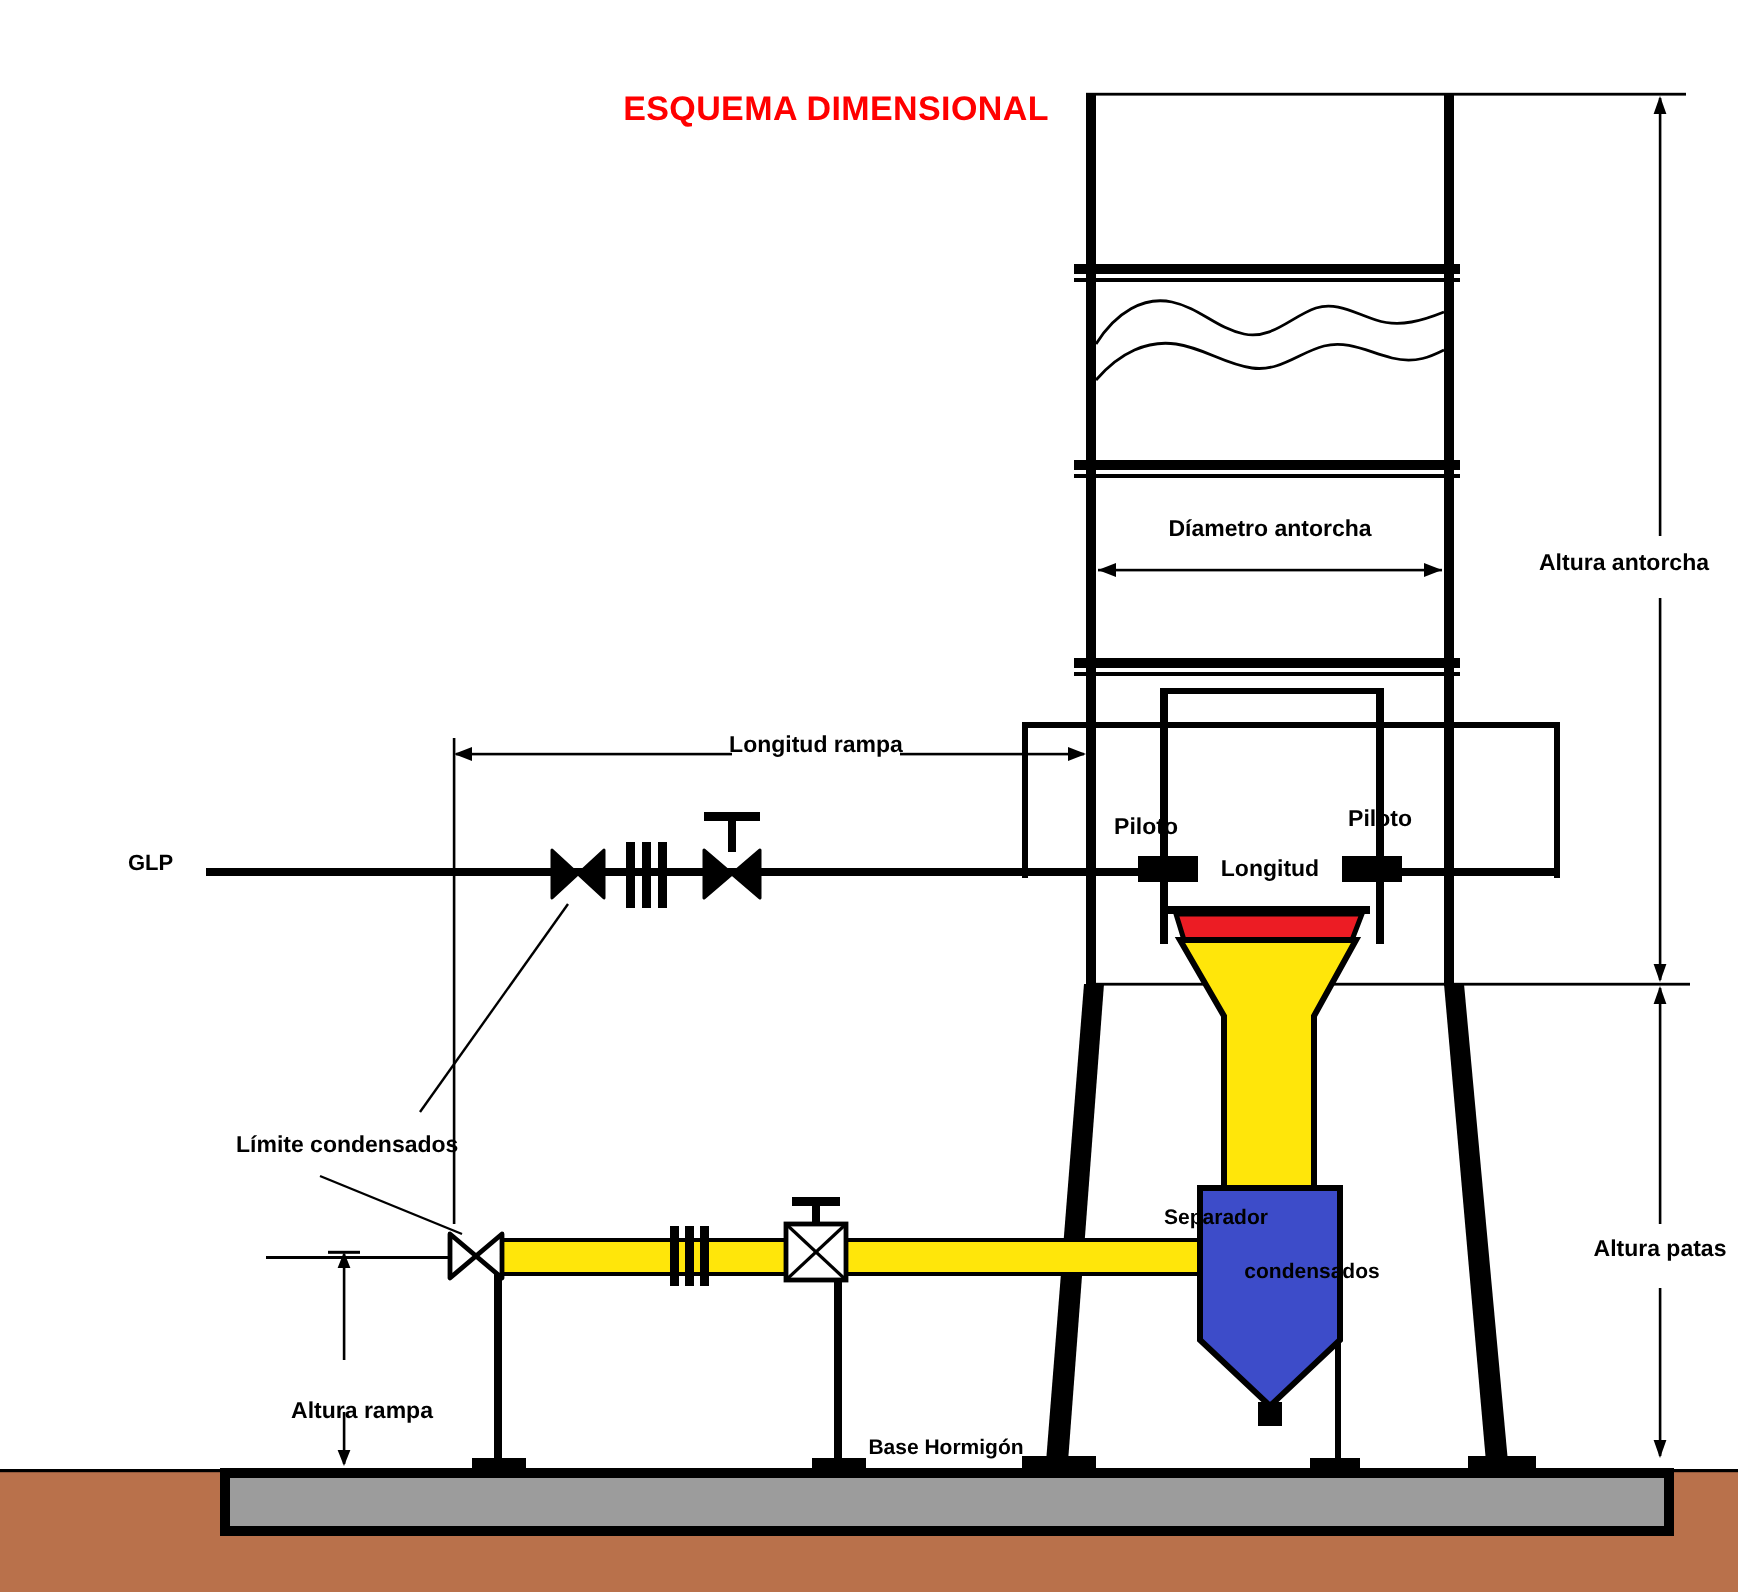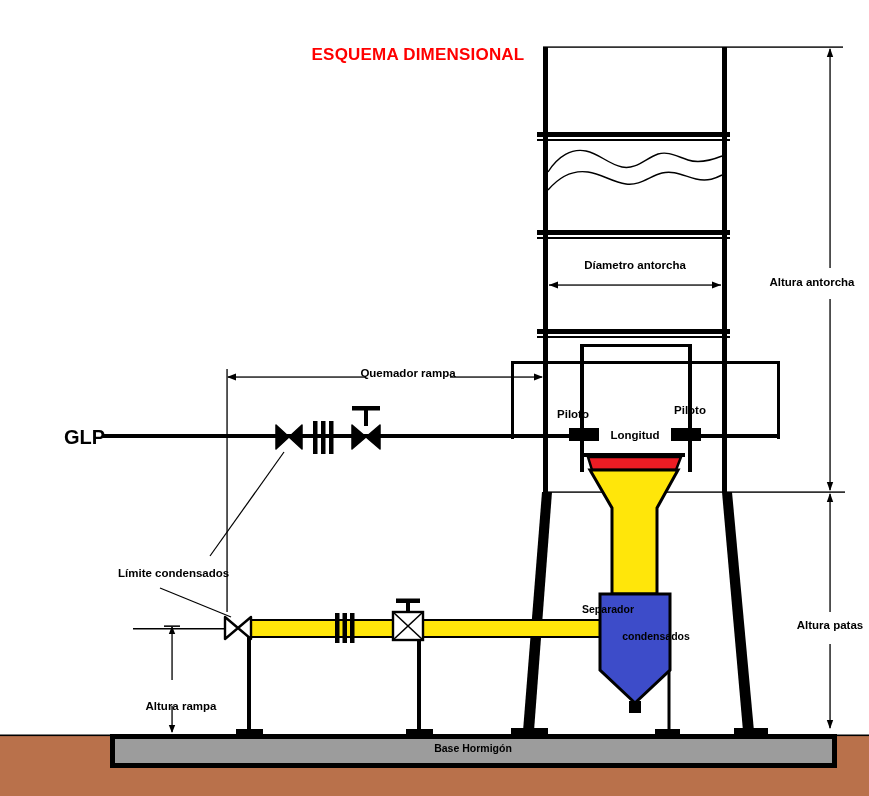--- a/index.html
+++ b/index.html
@@ -16,21 +16,21 @@
     position:relative;width:869px;height:796px;background:#ffffff;
     font-family:"Liberation Sans", sans-serif;overflow:hidden;
   }
   #stage svg{position:absolute;left:0;top:0;}
   .lbl{
     position:absolute;color:var(--line_black);font-weight:bold;
     font-size:11.5px;white-space:nowrap;line-height:1;
   }
   .c{transform:translateX(-50%);}
   .title{font-size:17px;color:var(--title_red);letter-spacing:0.2px;padding-left:36px;}
-  .glp{font-size:20px;}
+  .glp{font-size:11px;}
   .small{font-size:10.5px;}
   .blk{fill:var(--line_black);}
   .thin{fill:var(--line_black);}
   .yellow{fill:var(--pipe_yellow);stroke:var(--line_black);}
   .red{fill:var(--flame_red);stroke:var(--line_black);}
   .blue{fill:var(--separator_blue);stroke:var(--line_black);}
   .white{fill:#ffffff;stroke:var(--line_black);}
 </style>
 </head>
 <body>
@@ -159,25 +159,25 @@
       <polygon points="172,626 168.8,634 175.2,634" class="blk"></polygon>
       <polygon points="172,733 168.8,725 175.2,725" class="blk"></polygon>
     </g>
 
     <line x1="210" y1="556" x2="284" y2="452" stroke="var(--line_black)" stroke-width="1.2"></line>
     <line x1="160" y1="588" x2="231" y2="617" stroke="var(--line_black)" stroke-width="1.2"></line>
   </svg>
 
   <span class="lbl title c" style="left:400px;top:46px;">ESQUEMA DIMENSIONAL</span>
   <span class="lbl glp" style="left:64px;top:427px;">GLP</span>
-  <span class="lbl c" style="left:408px;top:368px;">Quemador rampa</span>
+  <span class="lbl c" style="left:408px;top:368px;">Longitud rampa</span>
   <span class="lbl c" style="left:635px;top:260px;">Díametro antorcha</span>
   <span class="lbl c" style="left:812px;top:277px;">Altura antorcha</span>
   <span class="lbl c" style="left:573px;top:409px;">Piloto</span>
   <span class="lbl c" style="left:690px;top:405px;">Piloto</span>
   <span class="lbl c" style="left:635px;top:430px;">Longitud</span>
   <span class="lbl" style="left:118px;top:568px;">Límite condensados</span>
   <span class="lbl c" style="left:181px;top:685px;margin-top:16px;">Altura rampa</span>
   <span class="lbl c" style="left:817px;top:620px;margin-left:13px;">Altura patas</span>
   <span class="lbl small c" style="left:608px;top:604px;">Separador</span>
   <span class="lbl small c" style="left:636px;top:631px;margin-left:20px;">condensados</span>
-  <span class="lbl small c" style="left:473px;top:743px;">Base Hormigón</span>
+  <span class="lbl small c" style="left:473px;top:719px;">Base Hormigón</span>
 </div>
 
 </body></html>

